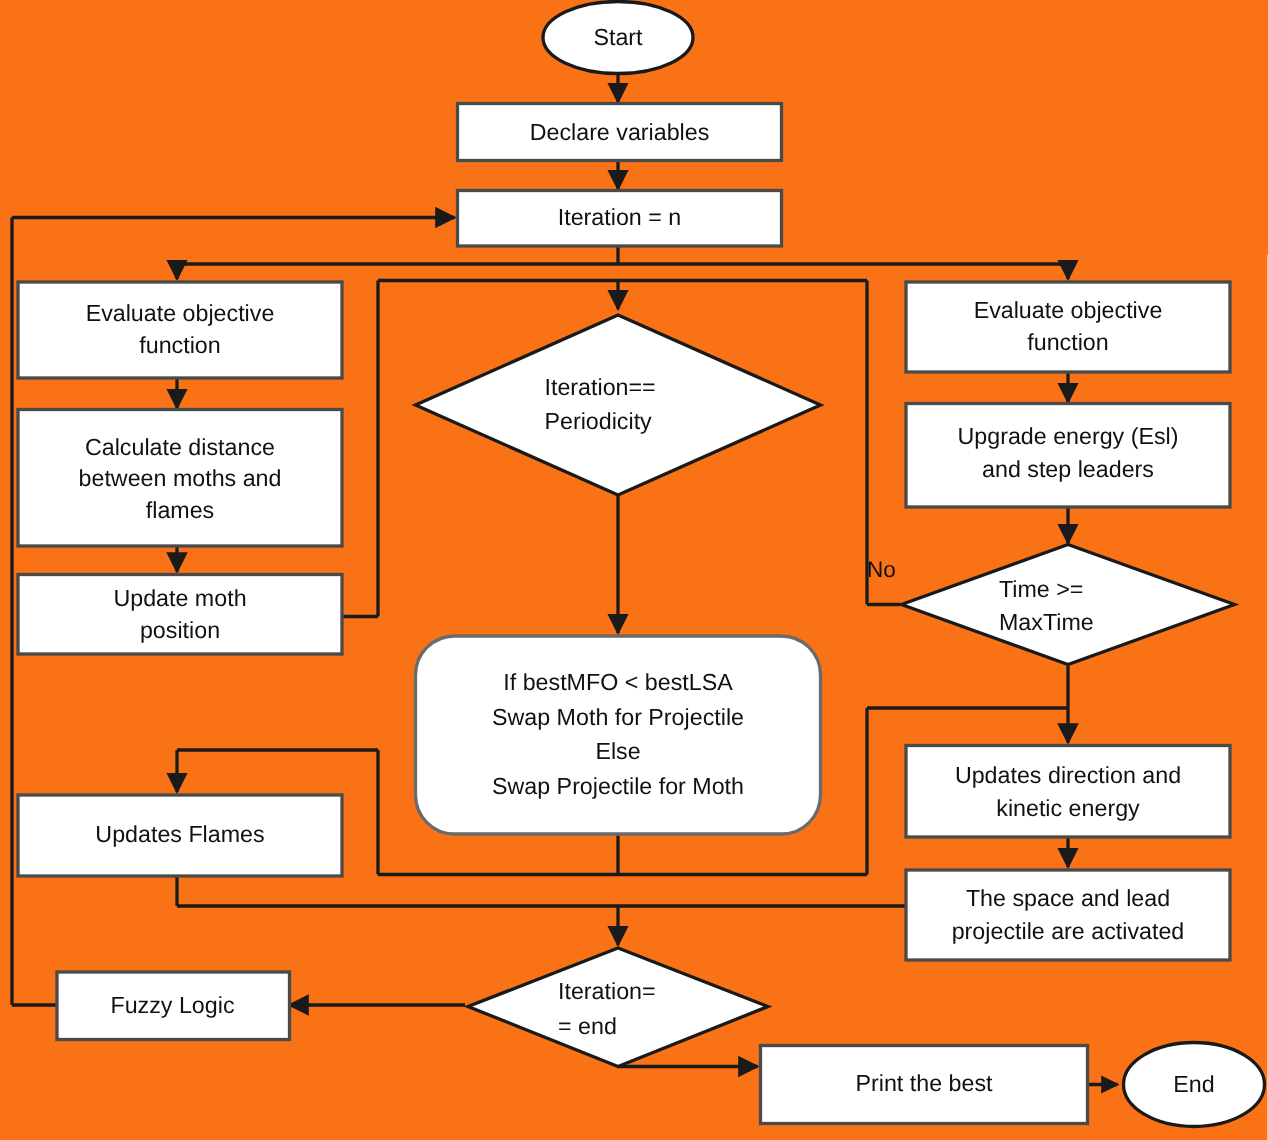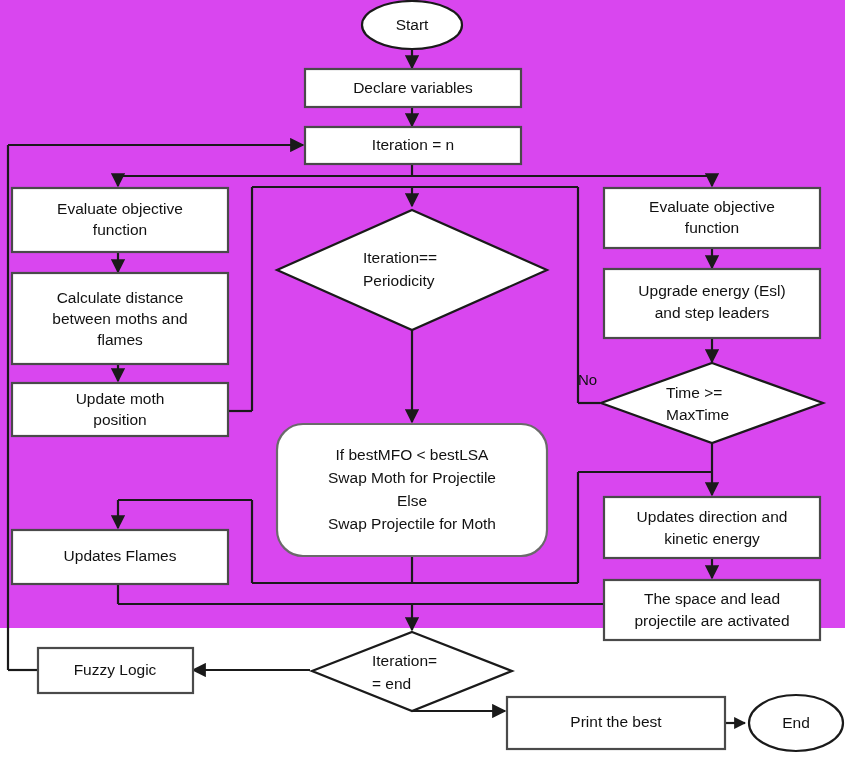--- a/index.html
+++ b/index.html
@@ -9,22 +9,22 @@
   }
   body {
     width: 845px;
     height: 760px;
     font-family: "Liberation Sans", sans-serif;
     overflow: hidden;
   }
   #flowchart-root {
     position: relative;
     width: 845px;
-    height: 628px;
-    background: #d946ef;
+    height: 760px;
+    background: #f97316;
   }
   svg#chart {
     display: block;
     width: 845px;
     height: 760px;
   }
   .node-rect {
     fill: #ffffff;
     stroke: #4a4a4a;
     stroke-width: 2.2;

